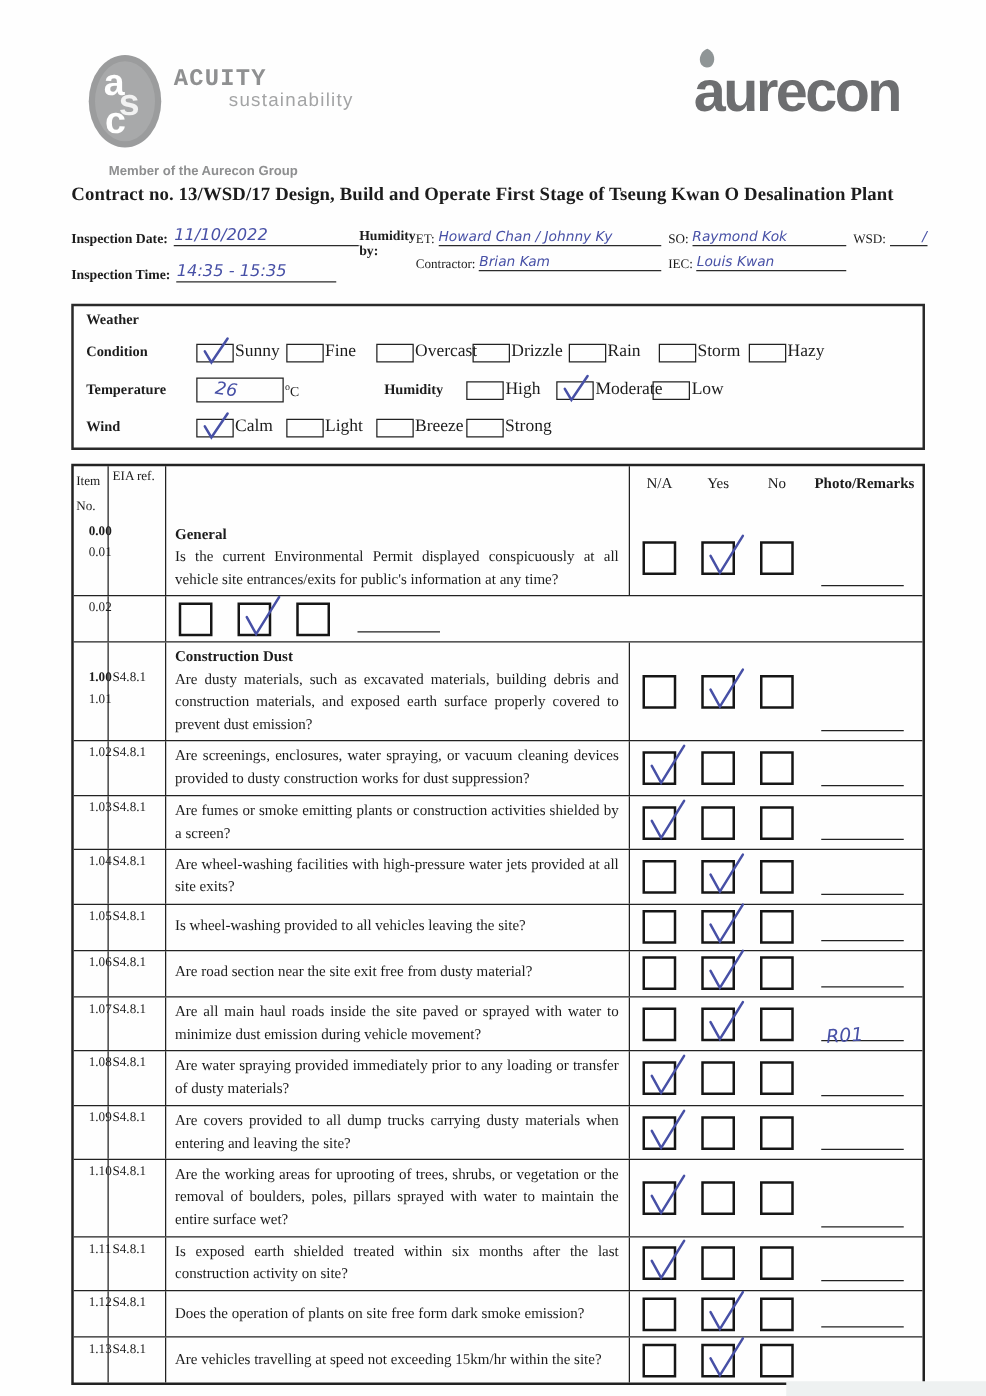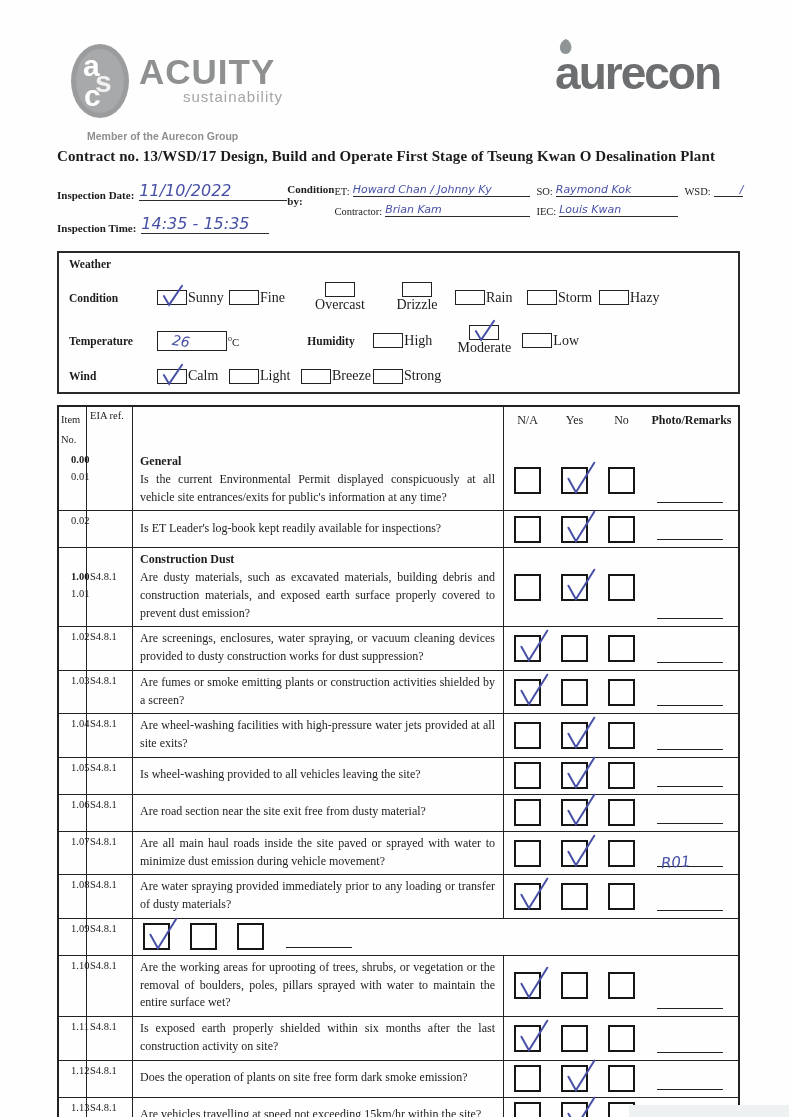--- a/index.html
+++ b/index.html
@@ -6,57 +6,57 @@
   html,body { background:#ffffff; }
   body { width:789px; height:1117px; position:relative; font-family:"Liberation Serif", serif; color:#1c1c1c; overflow:hidden; }
   .page { width:789px; height:1117px; padding:42px 49px 0 57px; position:relative; background:#fefefe; }
 
   
   .logo-row { display:flex; justify-content:space-between; align-items:flex-start; padding:0 12px 0 12px; height:96px; }
   .acuity { display:flex; flex-direction:column; }
   .acuity-top { display:flex; align-items:flex-start; }
   .acuity-mark { margin-right:8px; }
   .acuity-words { margin-top:12px; }
-  .acuity-name { font-family:Liberation Sans, sans-serif; font-weight:bold; font-size:35px; letter-spacing:1px; color:#8f9091; line-height:1; }
+  .acuity-name { font-family:Liberation Mono, monospace; font-weight:bold; font-size:19px; letter-spacing:1px; color:#8f9091; line-height:1; }
   .acuity-sub { font-family:"Liberation Sans", sans-serif; font-size:15px; color:#a3a4a5; letter-spacing:1px; line-height:1.1; margin-left:44px; }
   .acuity-tag { font-family:"Liberation Sans", sans-serif; font-weight:bold; font-size:10.5px; color:#8e8f90; margin:6px 0 0 18px; }
   .aurecon { position:relative; margin-top:8px; margin-right:8px; }
   .aurecon-text { font-family:"Liberation Sans", sans-serif; font-weight:bold; font-size:46px; letter-spacing:-2px; color:#6d6e70; line-height:1; }
   .aurecon-leaf { position:absolute; left:2px; top:-12px; }
 
   
   .contract-line { text-align:left; font-weight:bold; font-size:15px; margin-top:10px; letter-spacing:0.1px; }
   .doc-title { text-align:center; font-family:"Liberation Sans", sans-serif; font-weight:bold; font-size:14.5px; margin-top:20px; letter-spacing:0.2px; }
 
   
   .hand { font-family:"DejaVu Sans", sans-serif; font-style:italic; color:#4750a6; }
   .u { border-bottom:1.5px solid #2b2b2b; display:inline-block; }
 
   
   .insp { display:flex; margin-top:16px; font-size:11px; }
   .insp-left { width:243px; }
   .insp-left .fr { display:flex; align-items:flex-end; margin-bottom:13px; }
   .insp-label { font-weight:bold; white-space:nowrap; }
   .insp-left .u { margin-left:5px; }
-  .hand-date { font-size:16px; transform:rotate(-1deg); }
+  .hand-date { font-size:13px; transform:rotate(-1deg); }
   .insp-by { font-weight:bold; width:92px; padding-top:2px; }
   .insp-right { flex:1; display:grid; grid-template-columns:196px 142px 1fr; column-gap:6px; row-gap:6px; align-content:start; padding-top:2px; }
   .f-item { display:flex; align-items:flex-end; }
   .f-lbl { font-size:10.5px; white-space:nowrap; }
   .f-item .u { flex:1; margin-left:3px; }
   .hand-sm { font-size:11px; white-space:nowrap; transform:rotate(-1deg); }
 
   
   .weather { border:2px solid #2a2a2a; margin-top:4px; padding:5px 4px 8px 10px; font-size:11.5px; }
   .wx-title { font-weight:bold; }
   .wx-row { display:flex; align-items:center; margin-top:12px; }
   .wx-lab { font-weight:bold; width:88px; flex:none; }
   .wx-opts { display:flex; }
   .wx-opt { display:flex; align-items:center; width:72px; flex:none; }
-  .wx-opt.wide { width:77px;flex-direction:column; }
+  .wx-opt.wide { width:77px; }
   .wx-cb { width:30px; height:15px; border:1.6px solid #222; position:relative; flex:none; }
   .wx-lbl { font-size:14px; margin-left:1px; }
   .wx-tick { position:absolute; left:2px; top:-7px; overflow:visible; }
   .temp-box { width:70px; height:20px; border:1.7px solid #222; position:relative; flex:none; }
   .temp-hand { position:absolute; left:14px; top:1px; font-size:14px; transform:rotate(8deg); }
   .temp-unit { font-size:11px; margin-left:1px; }
   .temp-unit sup { font-size:8px; }
   .hum-lab { font-weight:bold; margin-left:68px; width:66px; }
 
   
@@ -128,21 +128,21 @@
     <div class="insp-left">
       <div class="fr">
         <span class="insp-label">Inspection Date:</span>
         <span class="u" style="width:148px;"><span class="hand hand-date">11/10/2022</span></span>
       </div>
       <div class="fr">
         <span class="insp-label">Inspection Time:</span>
         <span class="u" style="width:128px;"><span class="hand hand-date">14:35 - 15:35</span></span>
       </div>
     </div>
-    <div class="insp-by">Condition by:</div>
+    <div class="insp-by">Humidity by:</div>
     <div class="insp-right">
       <div class="f-item" style="grid-column:1; grid-row:1;">
         <span class="f-lbl">ET:</span>
         <span class="u"><span class="hand hand-sm">Howard Chan / Johnny Ky</span></span>
       </div>
       <div class="f-item" style="grid-column:2; grid-row:1;">
         <span class="f-lbl">SO:</span>
         <span class="u"><span class="hand hand-sm">Raymond Kok</span></span>
       </div>
       <div class="f-item" style="grid-column:3; grid-row:1;">
@@ -296,24 +296,20 @@
 
         <span class="r-line"></span>
       </span>
     </div>
   </div>
         <div class="t-row">
     <div class="c-item">
             <div>0.02</div>
           </div>
     <div class="c-eia"></div>
-    <div class="c-q">
-
-      <div class="q">Is ET Leader's log-book kept readily available for inspections?</div>
-    </div>
     <div class="c-ans">
       <span class="cb-cell">
               <span class="cb"></span>
             </span>
       <span class="cb-cell">
               <span class="cb">
                 <svg width="34" height="34" class="tick">
                   <path d="M5.44 18.700000000000003 L12.92 32.3 L31.28 2.72" fill="none" stroke="#4750a6" stroke-width="2" stroke-linecap="round"></path>
                 </svg>
               </span>
@@ -558,20 +554,24 @@
 
         <span class="r-line"></span>
       </span>
     </div>
   </div>
         <div class="t-row">
     <div class="c-item">
             <div>1.09</div>
           </div>
     <div class="c-eia">S4.8.1</div>
+    <div class="c-q">
+
+      <div class="q">Are covers provided to all dump trucks carrying dusty materials when entering and leaving the site?</div>
+    </div>
     <div class="c-ans">
       <span class="cb-cell">
               <span class="cb">
                 <svg width="34" height="34" class="tick">
                   <path d="M5.44 18.700000000000003 L12.92 32.3 L31.28 2.72" fill="none" stroke="#4750a6" stroke-width="2" stroke-linecap="round"></path>
                 </svg>
               </span>
             </span>
       <span class="cb-cell">
               <span class="cb"></span>
@@ -614,21 +614,21 @@
       </span>
     </div>
   </div>
         <div class="t-row">
     <div class="c-item">
             <div>1.11</div>
           </div>
     <div class="c-eia">S4.8.1</div>
     <div class="c-q">
 
-      <div class="q">Is exposed earth properly shielded within six months after the last construction activity on site?</div>
+      <div class="q">Is exposed earth shielded treated within six months after the last construction activity on site?</div>
     </div>
     <div class="c-ans">
       <span class="cb-cell">
               <span class="cb">
                 <svg width="34" height="34" class="tick">
                   <path d="M5.44 18.700000000000003 L12.92 32.3 L31.28 2.72" fill="none" stroke="#4750a6" stroke-width="2" stroke-linecap="round"></path>
                 </svg>
               </span>
             </span>
       <span class="cb-cell">

